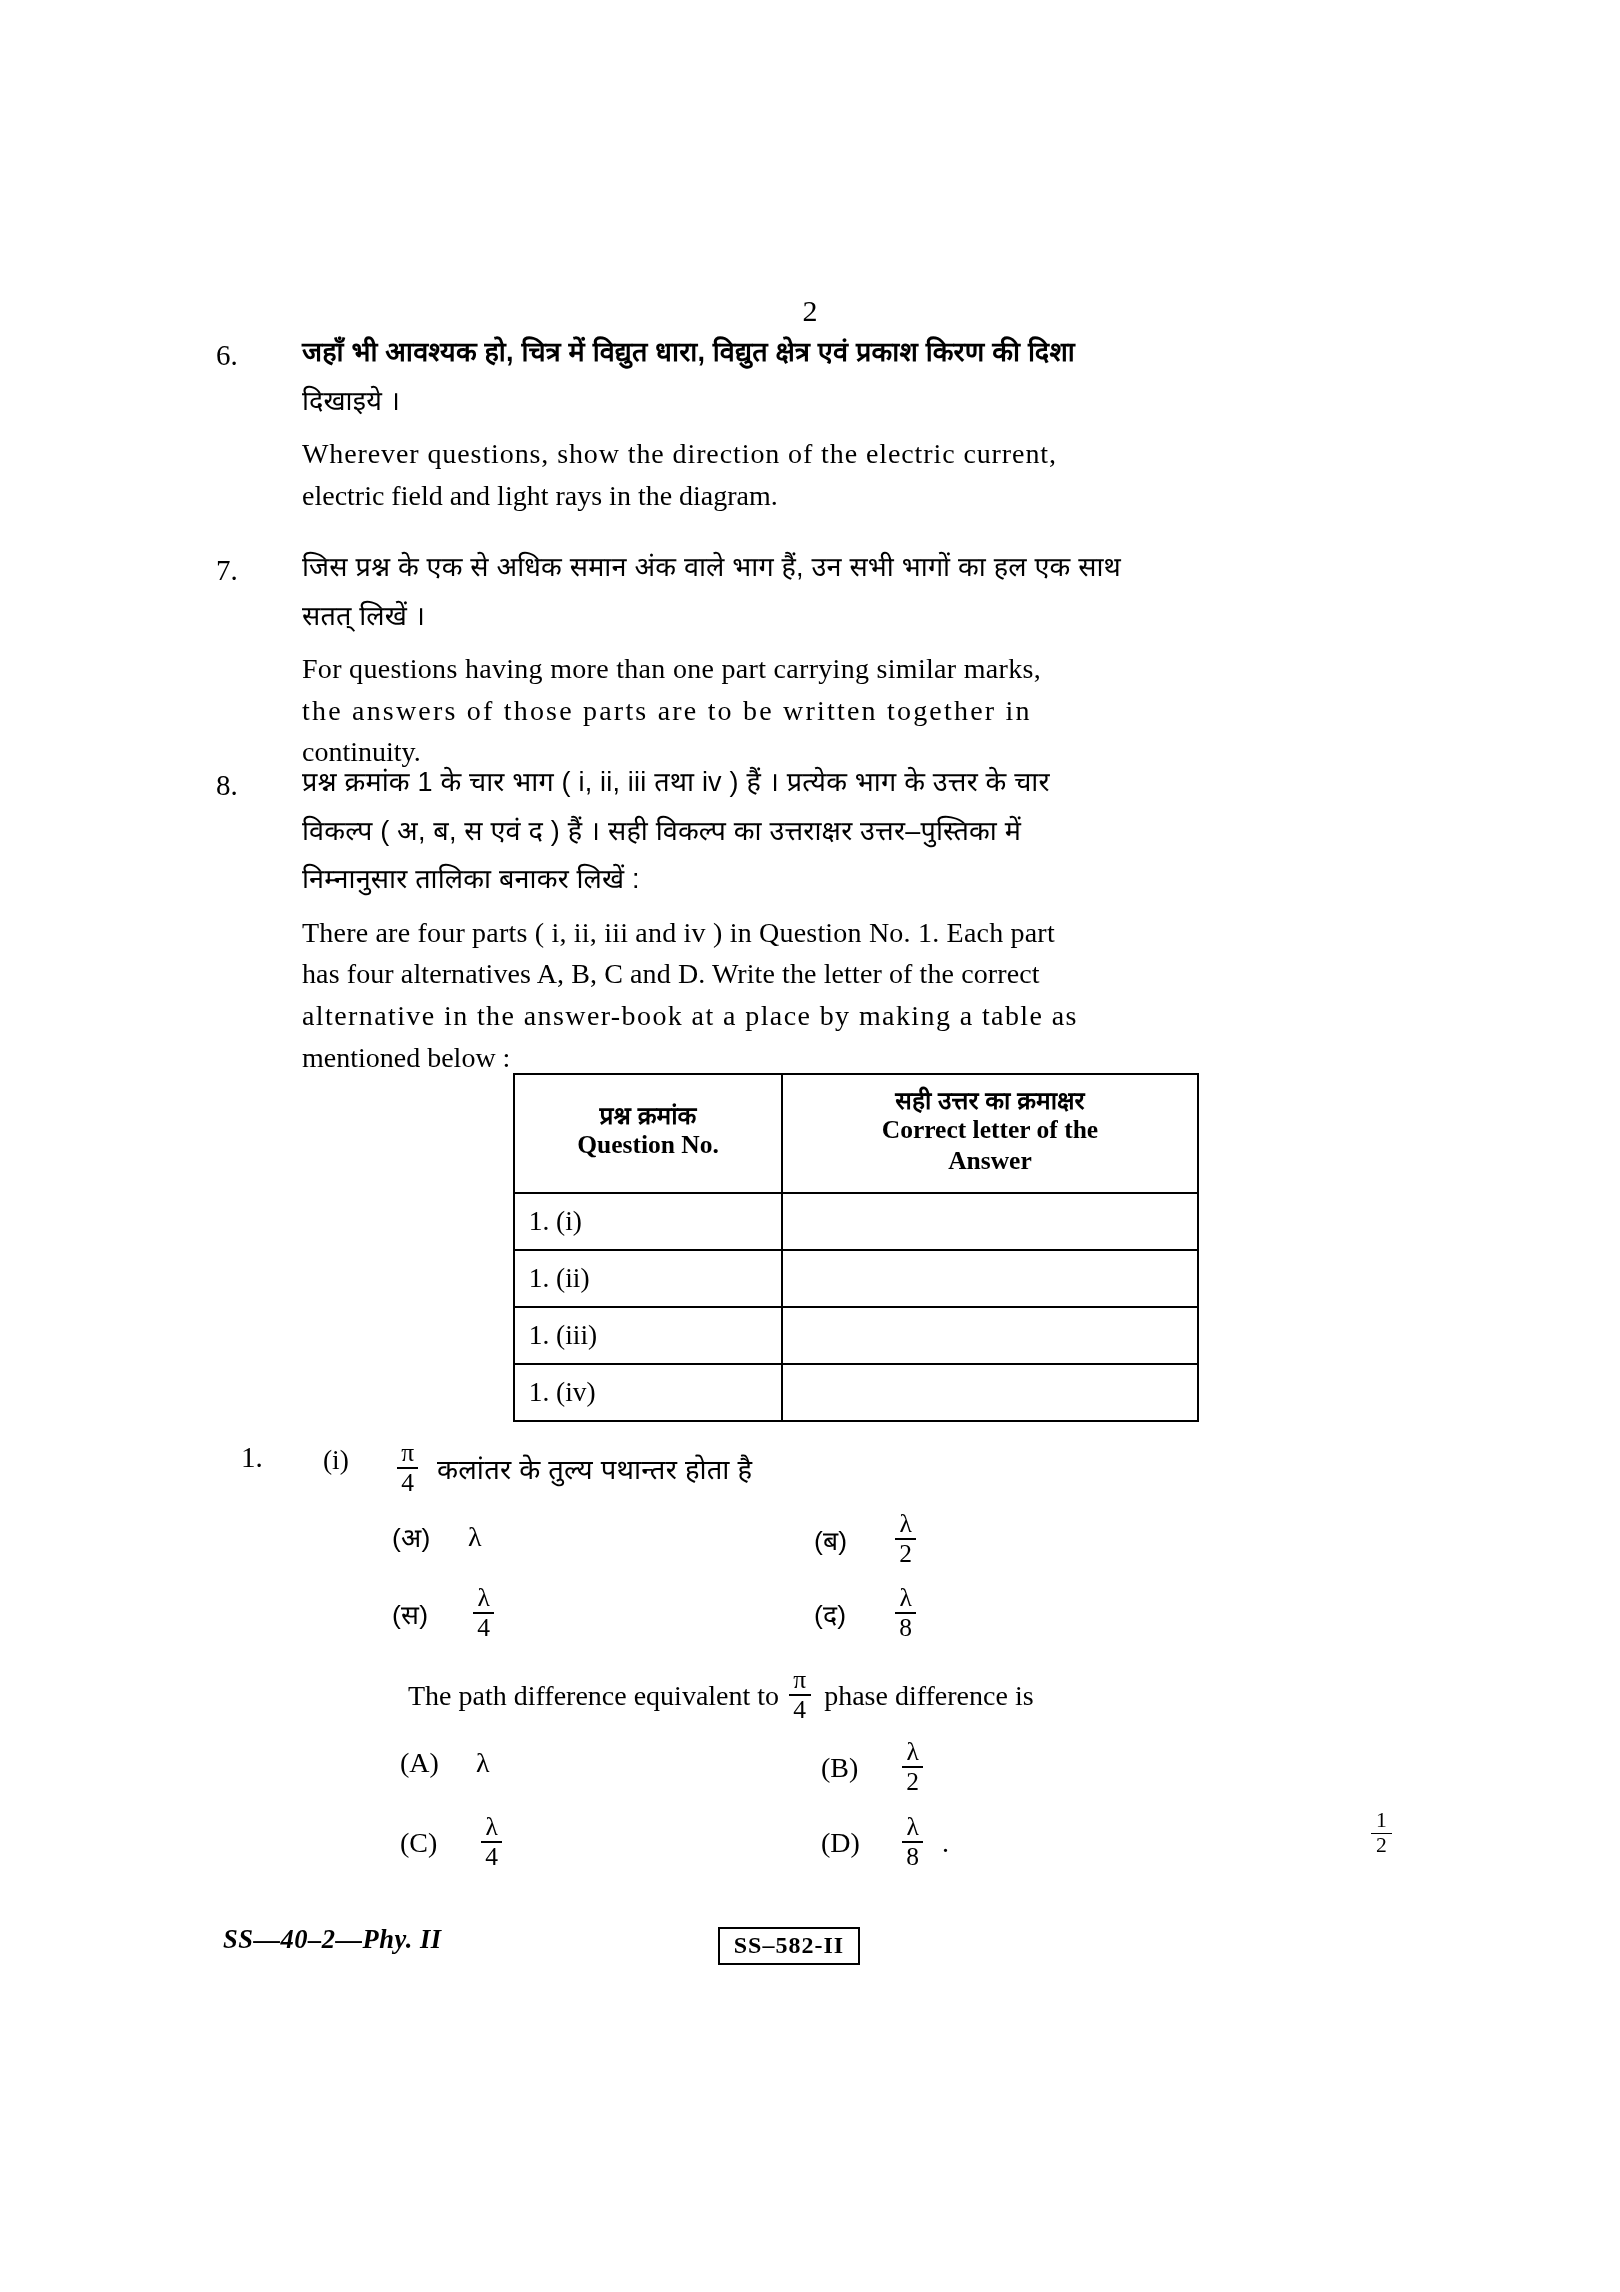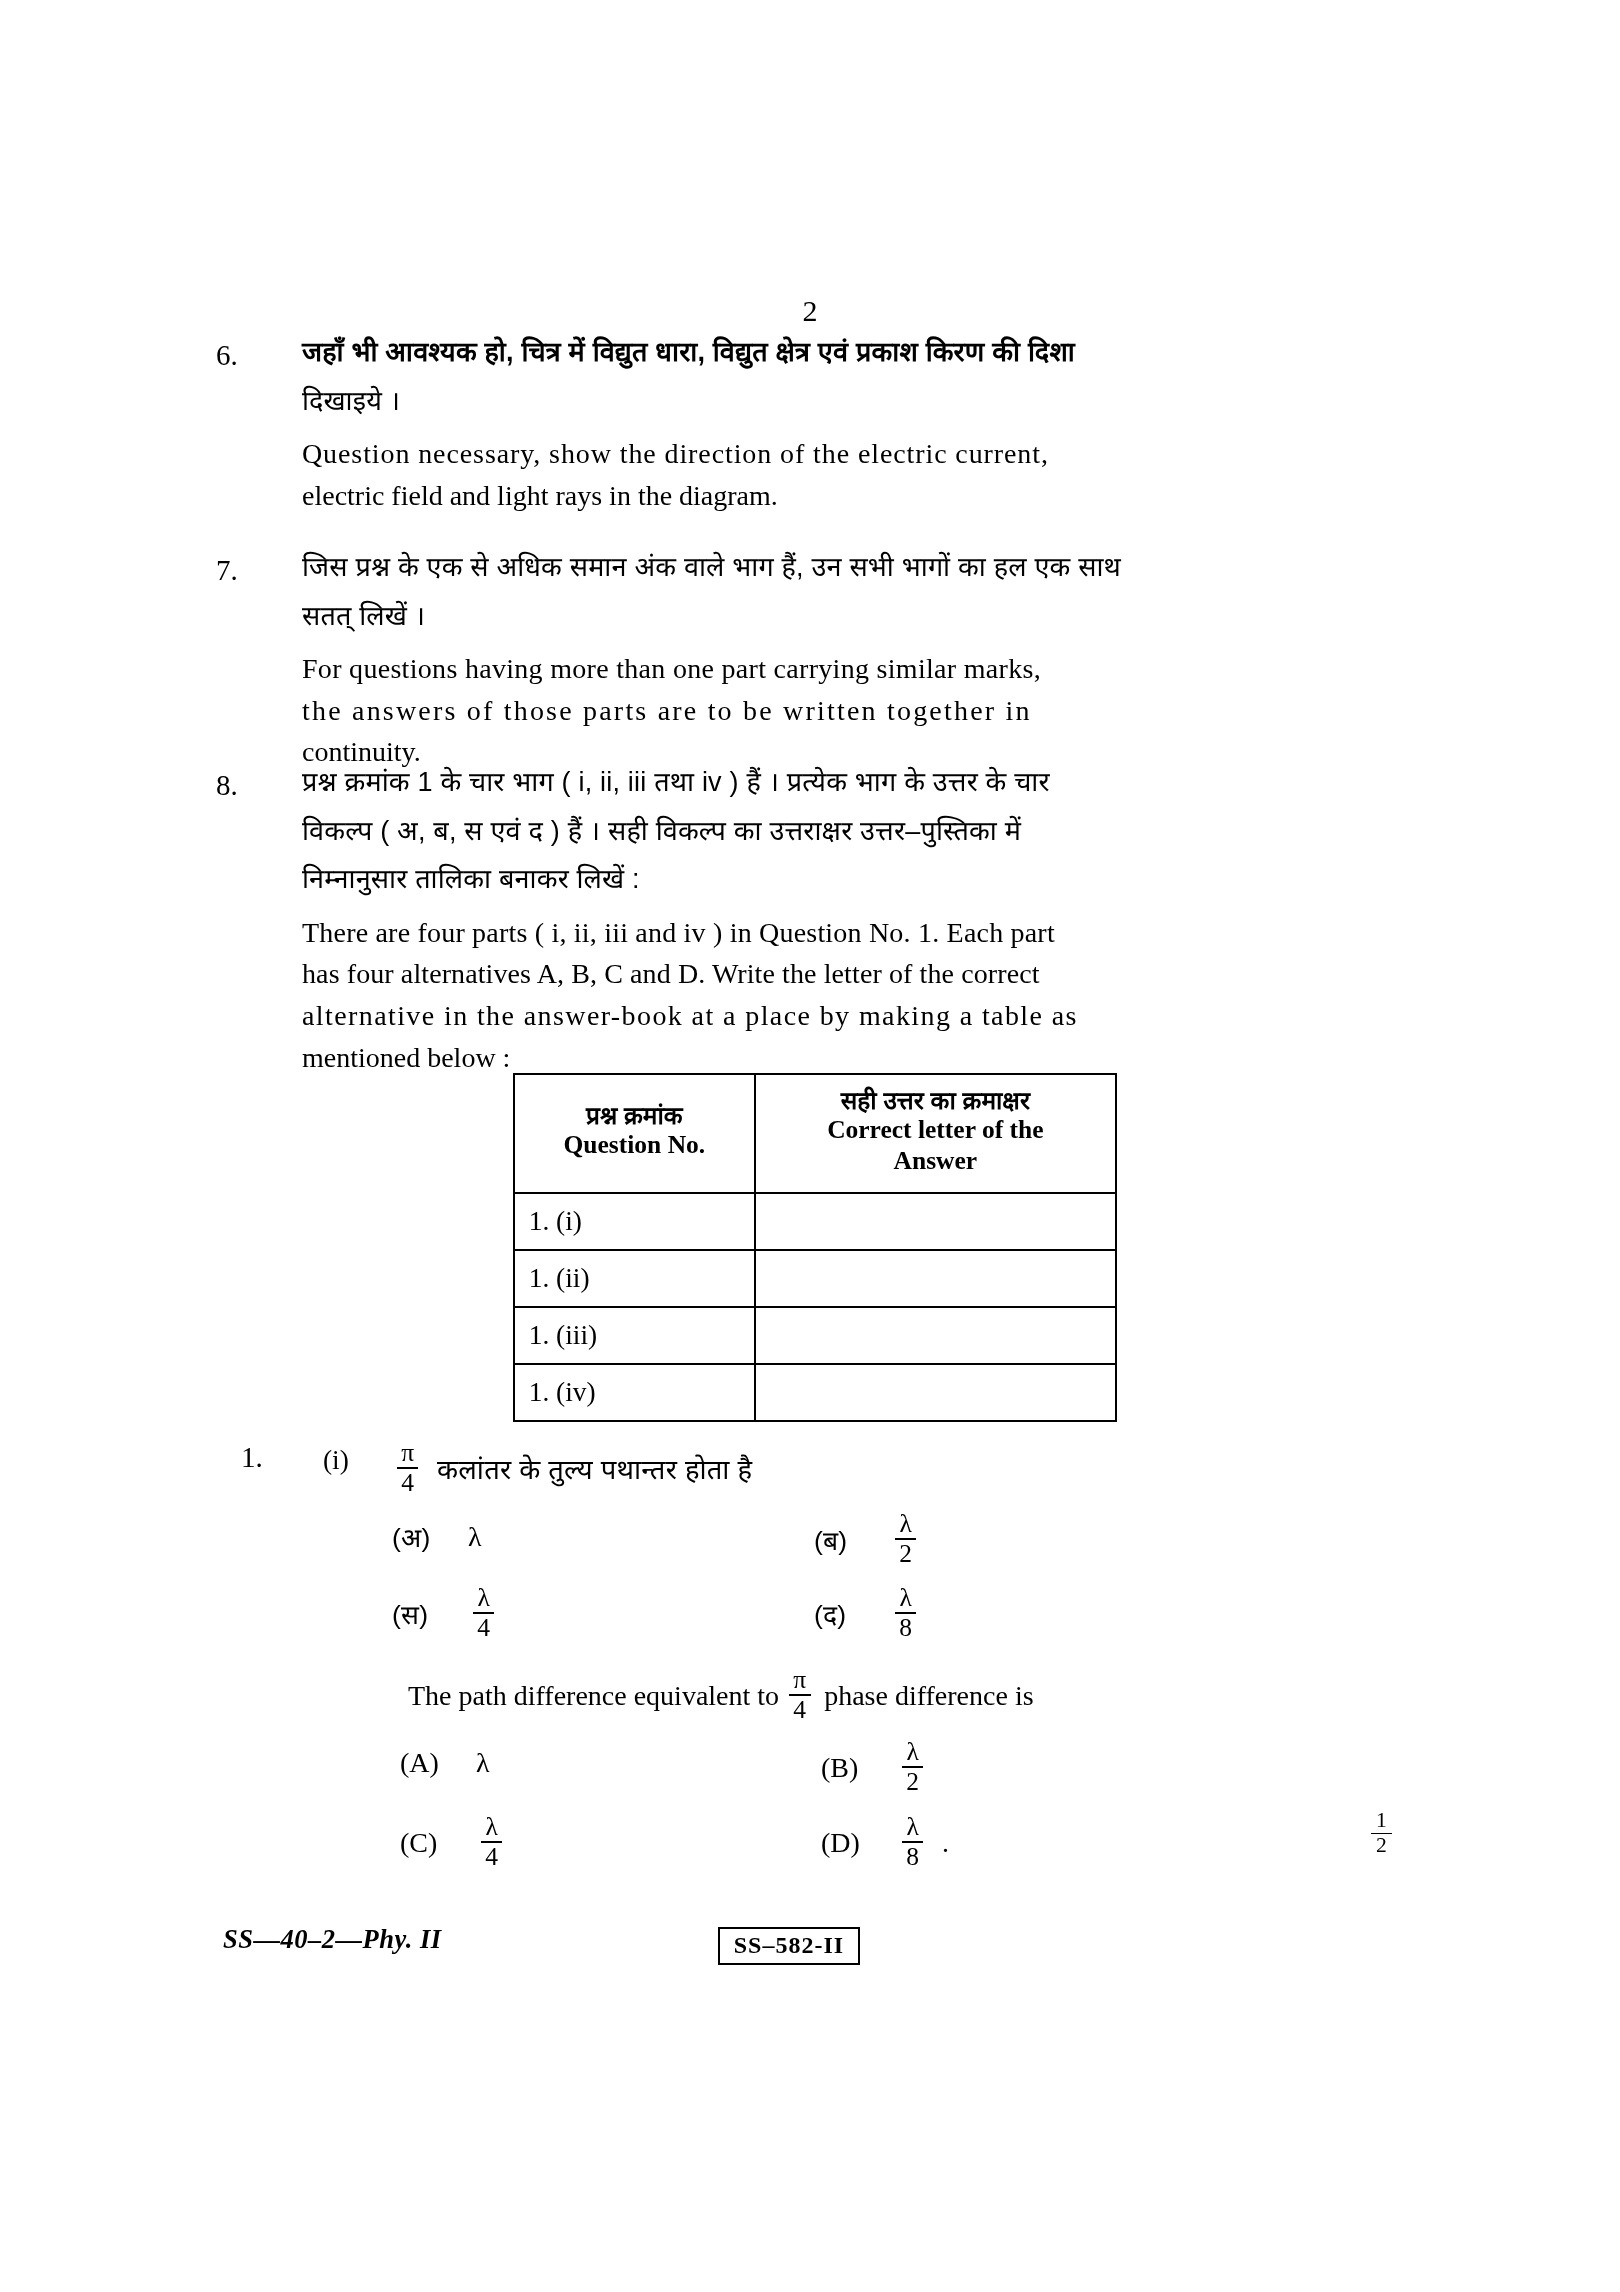--- a/index.html
+++ b/index.html
@@ -66,21 +66,21 @@
     display: flex;
     justify-content: space-between;
     white-space: nowrap;
   }
 
   
   .ans-table {
     position: absolute;
     left: 513px;
     top: 1073px;
-    width: 604px;
+    width: 686px;
     border-collapse: collapse;
   }
   .ans-table td, .ans-table th {
     border: 2.5px solid #000;
     padding: 0;
   }
   .ans-table th {
     text-align: center;
     vertical-align: middle;
     padding: 11.8px 3.9px 15.7px 3.9px;
@@ -245,21 +245,21 @@
 <div class="page">
 
   <div class="page-number">2</div>
 
   <div class="instr" style="top:339px;">
     <div class="num">6.</div>
     <div class="line hi just" style="margin-bottom:21.6px;font-weight:bold;">
       <span>जहाँ भी आवश्यक हो, चित्र में विद्युत धारा, विद्युत क्षेत्र एवं प्रकाश किरण की दिशा</span>
     </div>
     <div class="line hi" style="margin-bottom:25.5px;">दिखाइये ।</div>
-    <div class="line en" style="margin-bottom:13.7px;letter-spacing:0.9px;">Question necessary, show the direction of the electric current,</div>
+    <div class="line en" style="margin-bottom:13.7px;letter-spacing:0.9px;">Wherever questions, show the direction of the electric current,</div>
     <div class="line en">electric field and light rays in the diagram.</div>
   </div>
 
   <div class="instr" style="top:554px;">
     <div class="num">7.</div>
     <div class="line hi" style="margin-bottom:21.6px;">जिस प्रश्न के एक से अधिक समान अंक वाले भाग हैं, उन सभी भागों का हल एक साथ</div>
     <div class="line hi" style="margin-bottom:25.5px;">सतत् लिखें ।</div>
     <div class="line en" style="margin-bottom:13.7px;letter-spacing:0.3px;">For questions having more than one part carrying similar marks,</div>
     <div class="line en" style="margin-bottom:13.7px;letter-spacing:2.2px;">the answers of those parts are to be written together in</div>
     <div class="line en">continuity.</div>

